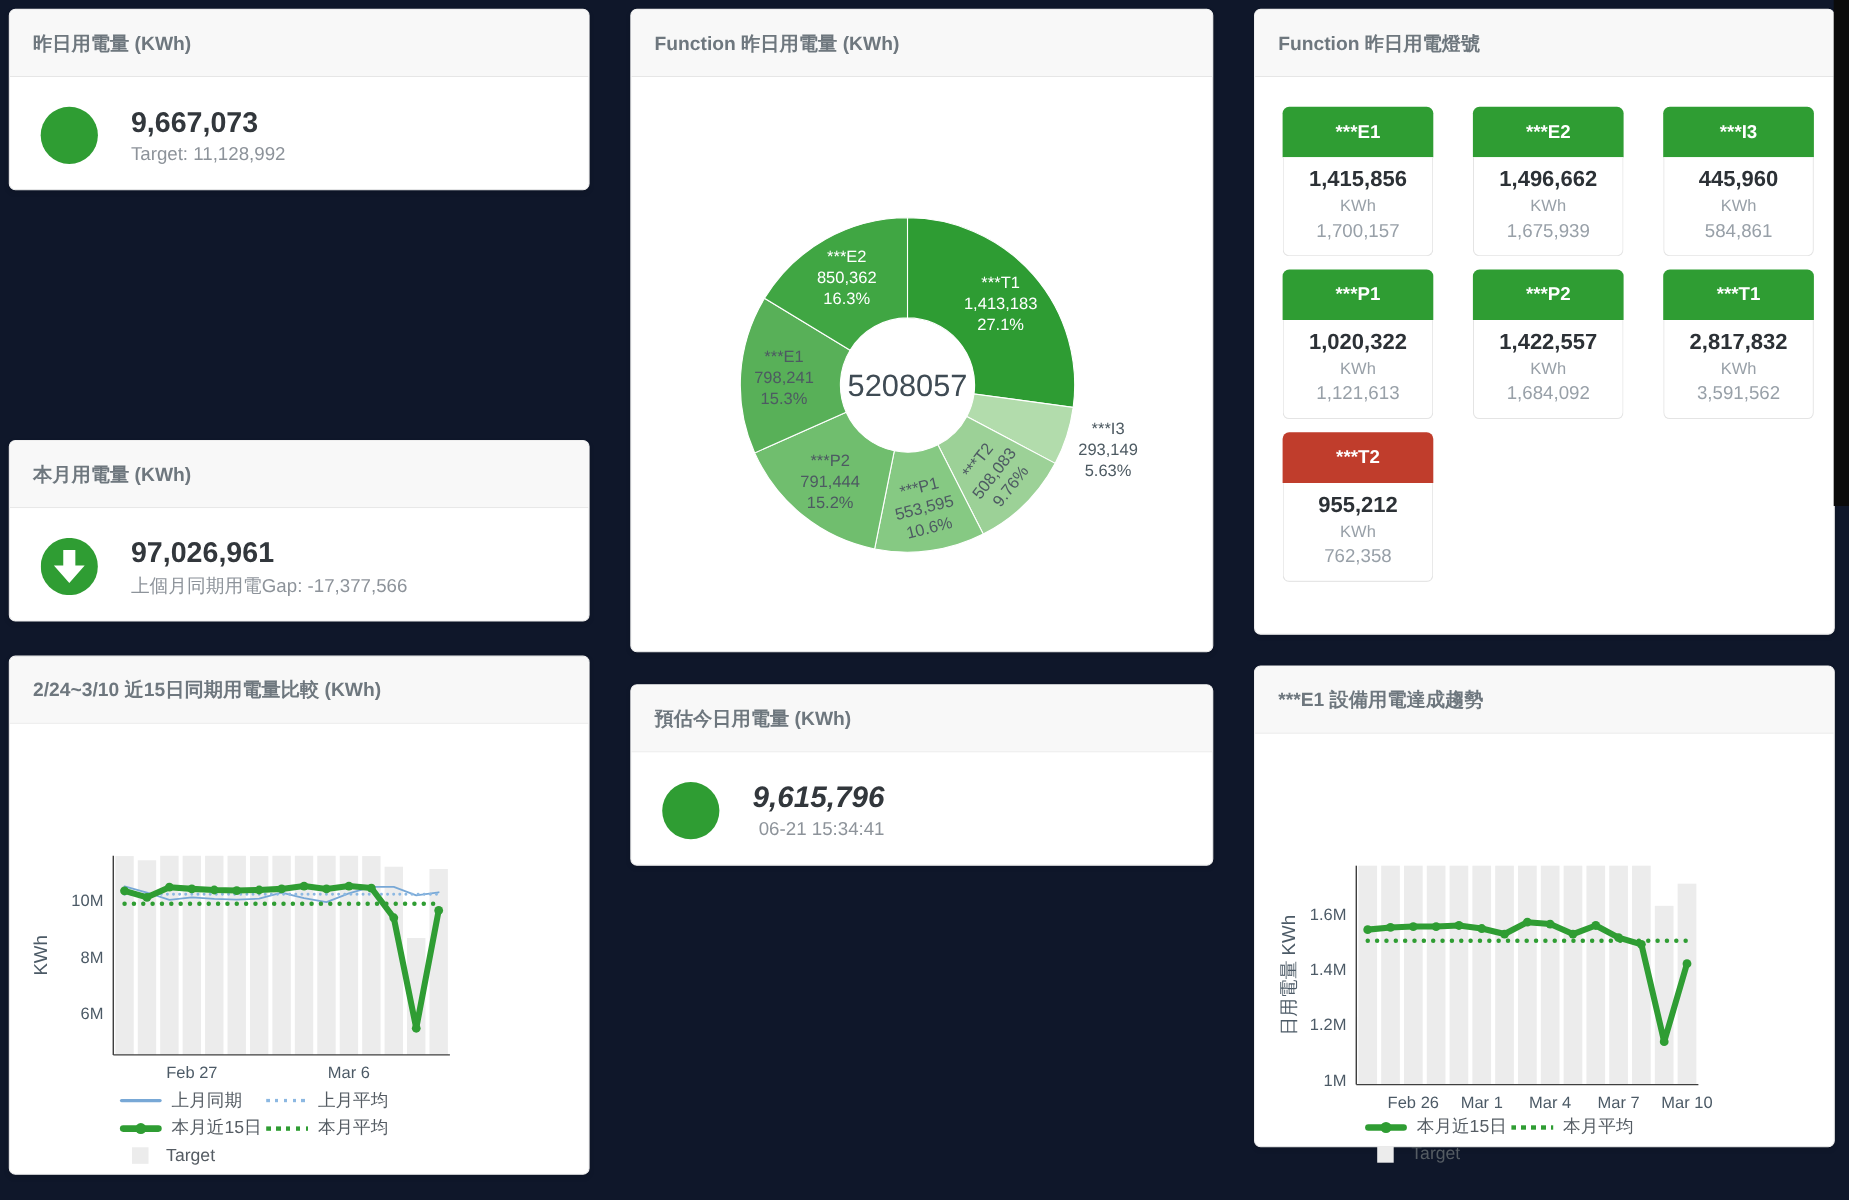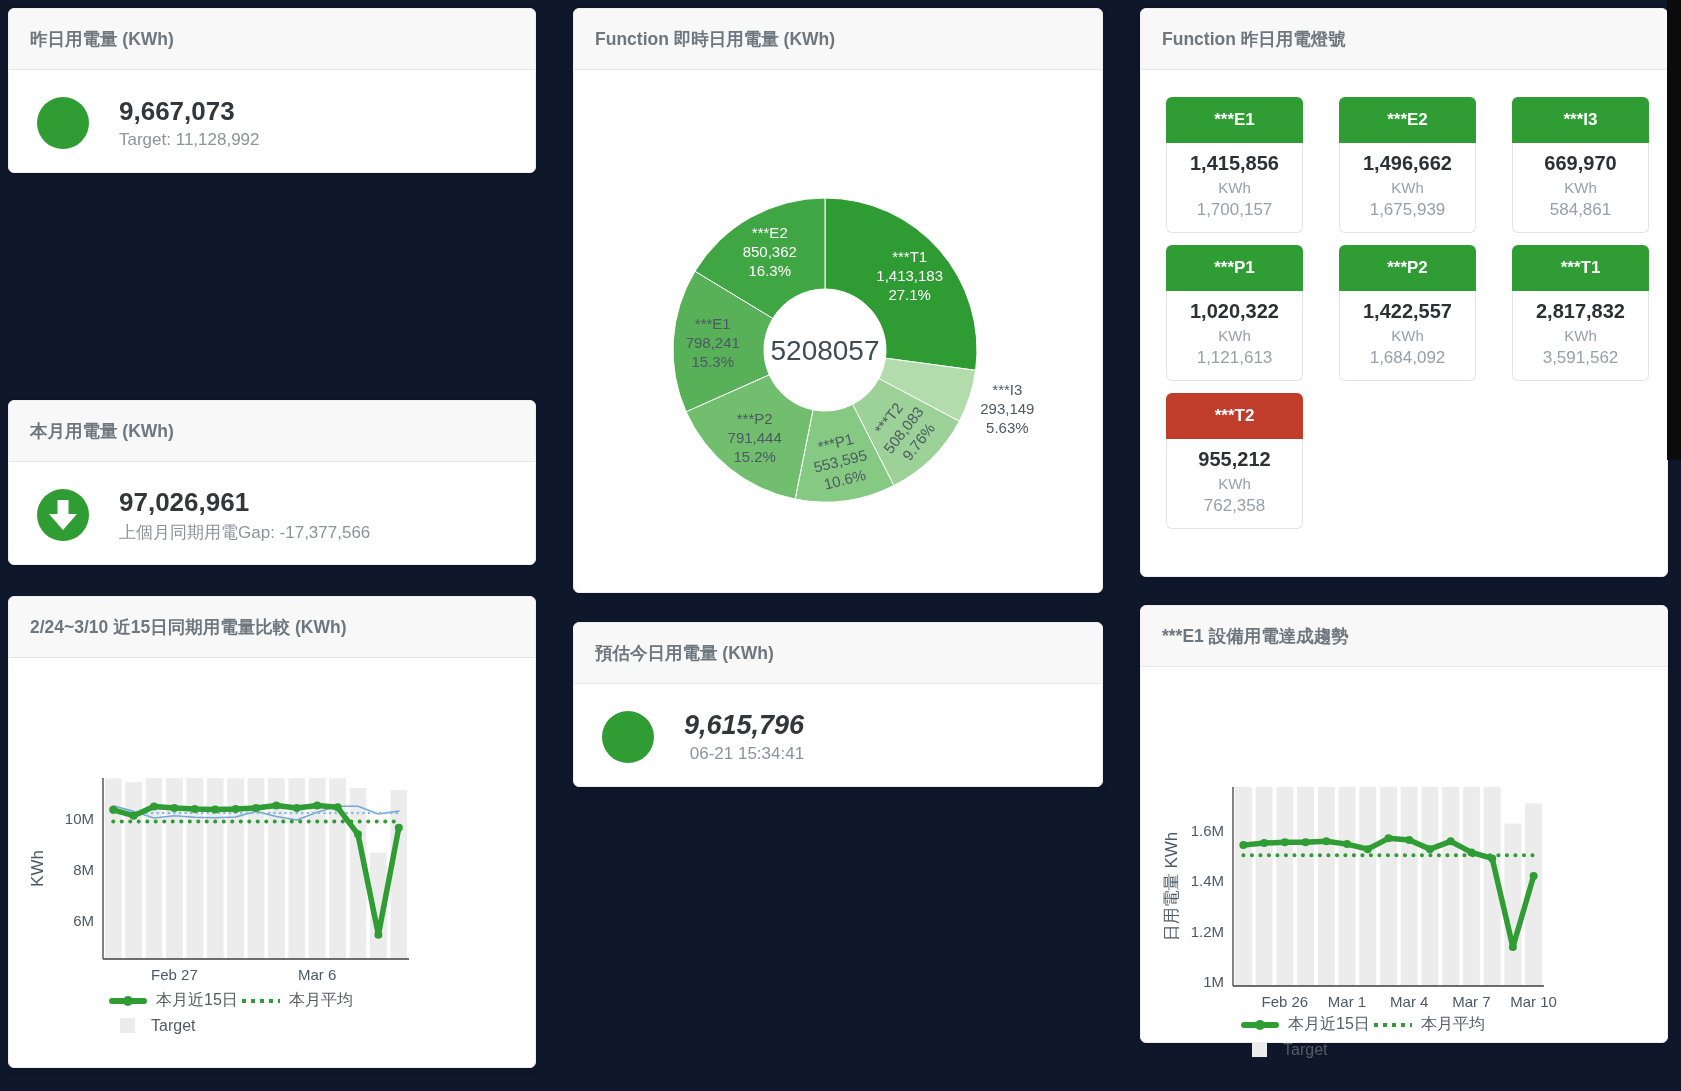--- a/index.html
+++ b/index.html
@@ -122,20 +122,30 @@
           <text x="85" y="268.01549295774646" text-anchor="end" class="tick">6M</text>
           <text x="85" y="217.02957746478873" text-anchor="end" class="tick">8M</text>
           <text x="85" y="166.043661971831" text-anchor="end" class="tick">10M</text>
           <text x="165.39999999999998" y="322" text-anchor="middle" class="tick">Feb 27</text>
           <text x="308.2" y="322" text-anchor="middle" class="tick">Mar 6</text>
           <text x="34" y="210.5" text-anchor="middle" class="axlab" transform="rotate(-90 34 210.5)">KWh</text>
         </svg>
       <div class="legend">
         <div class="lrow">
           <span class="litem">
+            <span class="sw line-blue"></span>
+            <span class="ltext">上月同期</span>
+          </span>
+          <span class="litem">
+            <span class="sw dot-blue"></span>
+            <span class="ltext">上月平均</span>
+          </span>
+        </div>
+        <div class="lrow">
+          <span class="litem">
             <span class="sw line-green">
                 <span class="dotmark"></span>
               </span>
             <span class="ltext">本月近15日</span>
           </span>
           <span class="litem">
             <span class="sw dot-green"></span>
             <span class="ltext">本月平均</span>
           </span>
         </div>
@@ -143,21 +153,21 @@
           <span class="litem">
             <span class="sq-gray"></span>
             <span class="ltext">Target</span>
           </span>
         </div>
       </div>
     </div>
   </div>
 
   <div class="card" style="left:573px;top:8px;width:530px;height:585px">
-    <div class="card-h">Function 即時日用電量 (KWh)</div>
+    <div class="card-h">Function 昨日用電量 (KWh)</div>
     <div class="card-b">
       <svg id="donut-chart" width="528" height="524">
           <path d="M 251 128 A 152 152 0 0 1 401.63498876800065 300.3248655312724 L 311.45219943978975 288.15668945662907 A 61 61 0 0 0 251 219 Z" fill="#2e9c33" stroke="#ffffff" stroke-width="1"></path>
           <text x="335.6861696130737" y="191.9729571287241" text-anchor="middle" fill="#ffffff" font-size="15"><tspan x="335.6861696130737" dy="0">***T1</tspan><tspan x="335.6861696130737" dy="19">1,413,183</tspan><tspan x="335.6861696130737" dy="19">27.1%</tspan></text>
           <path d="M 401.63498876800065 300.3248655312724 A 152 152 0 0 1 385.2728352201741 351.23767066612993 L 304.8858088712541 308.58880204364425 A 61 61 0 0 0 311.45219943978975 288.15668945662907 Z" fill="#b2dcac" stroke="#ffffff" stroke-width="1"></path>
           <text x="433.3353025463581" y="324.5981897785936" text-anchor="middle" fill="#4d5a62" font-size="15"><tspan x="433.3353025463581" dy="0">***I3</tspan><tspan x="433.3353025463581" dy="19">293,149</tspan><tspan x="433.3353025463581" dy="19">5.63%</tspan></text>
           <path d="M 385.2728352201741 351.23767066612993 A 152 152 0 0 1 319.84462280491385 415.5153788721012 L 278.628434151972 334.3844612578827 A 61 61 0 0 0 304.8858088712541 308.58880204364425 Z" fill="#9cd197" stroke="#ffffff" stroke-width="1"></path>
           <text x="329.8267832948733" y="346.237700835599" text-anchor="middle" fill="#4d5a62" font-size="15" transform="rotate(-52 329.8267832948733 360.237700835599)"><tspan x="329.8267832948733" dy="0">***T2</tspan><tspan x="329.8267832948733" dy="19">508,083</tspan><tspan x="329.8267832948733" dy="19">9.76%</tspan></text>
           <path d="M 319.84462280491385 415.5153788721012 A 152 152 0 0 1 221.12513313512125 429.0352050013881 L 239.01074421869998 339.8101809545044 A 61 61 0 0 0 278.628434151972 334.3844612578827 Z" fill="#86c983" stroke="#ffffff" stroke-width="1"></path>
           <text x="266.2618948769624" y="377.43978178713627" text-anchor="middle" fill="#4d5a62" font-size="15" transform="rotate(-14 266.2618948769624 391.43978178713627)"><tspan x="266.2618948769624" dy="0">***P1</tspan><tspan x="266.2618948769624" dy="19">553,595</tspan><tspan x="266.2618948769624" dy="19">10.6%</tspan></text>
@@ -198,21 +208,21 @@
     <div class="tile-h" style="background: rgb(47, 157, 51);">***E2</div>
     <div class="tile-body">
       <div class="tile-v">1,496,662</div>
       <div class="tile-u">KWh</div>
       <div class="tile-t">1,675,939</div>
     </div>
   </div>
         <div class="tile">
     <div class="tile-h" style="background: rgb(47, 157, 51);">***I3</div>
     <div class="tile-body">
-      <div class="tile-v">669,970</div>
+      <div class="tile-v">445,960</div>
       <div class="tile-u">KWh</div>
       <div class="tile-t">584,861</div>
     </div>
   </div>
         <div class="tile">
     <div class="tile-h" style="background: rgb(47, 157, 51);">***P1</div>
     <div class="tile-body">
       <div class="tile-v">1,020,322</div>
       <div class="tile-u">KWh</div>
       <div class="tile-t">1,121,613</div>

